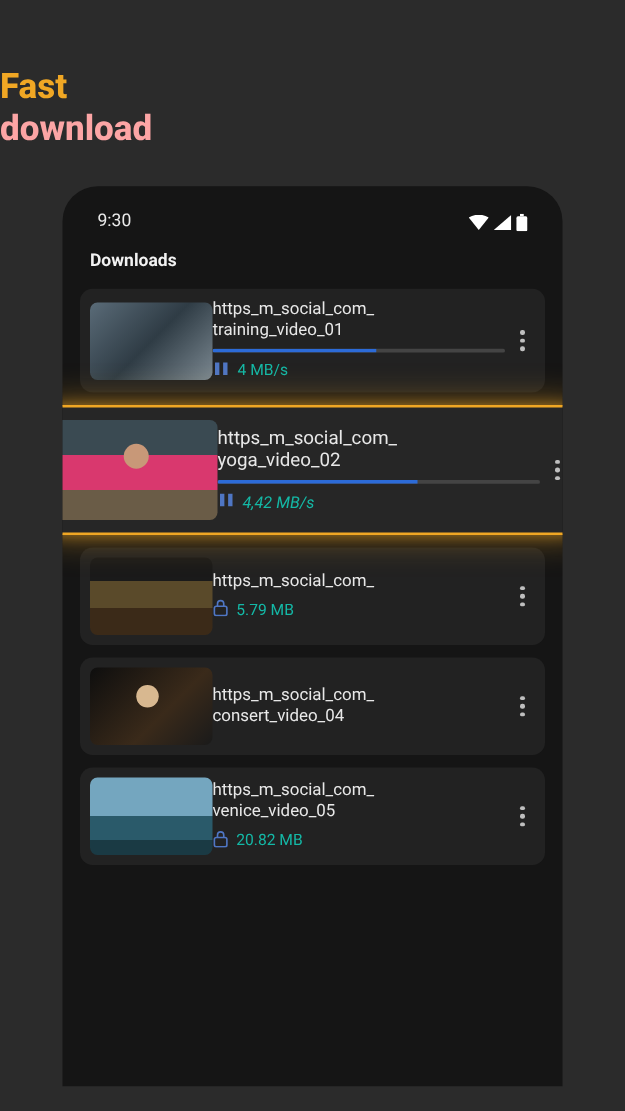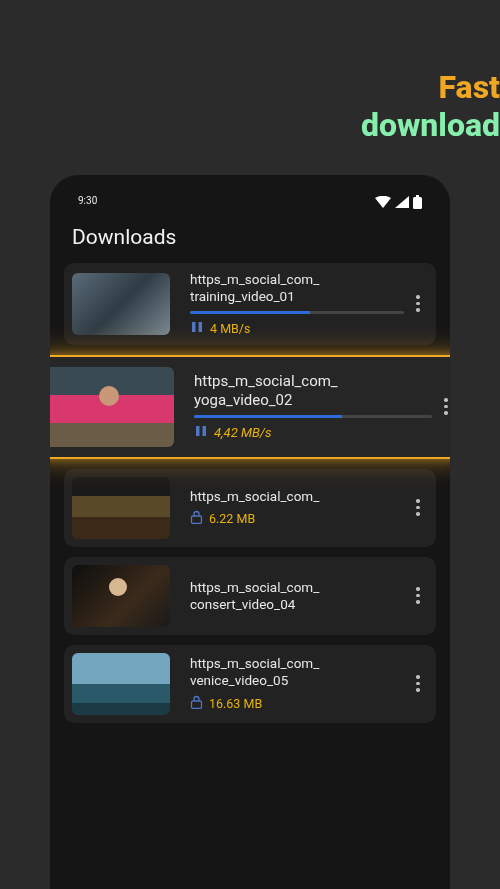--- a/index.html
+++ b/index.html
@@ -5,51 +5,51 @@
   * { box-sizing: border-box; margin: 0; padding: 0; }
   html, body {
     width: 500px;
     height: 889px;
     background: #2b2b2b;
     font-family: -apple-system, BlinkMacSystemFont, "Segoe UI", Roboto, sans-serif;
     overflow: hidden;
     color: #fff;
   }
   .header-title {
-    text-align: right;
-    padding-top: 68px;
+    text-align: left;
+    padding-top: 52px;
     padding-bottom: 30px;
     font-weight: 800;
-    font-size: 32px;
+    font-size: 28px;
     line-height: 1.2;
   }
   .header-title .accent { color: #f0a724; }
-  .header-title .sub { color: #86efac; }
+  .header-title .sub { color: #fca5a5; }
   .phone {
     width: 400px;
     margin: 0 auto;
     background: #151515;
     border-radius: 28px 28px 0 0;
     padding: 14px 14px 0 14px;
     height: 720px;
     position: relative;
     overflow: hidden;
   }
   .status-bar {
     display: flex;
     justify-content: space-between;
-    align-items: flex-start;
+    align-items: flex-end;
     padding: 6px 14px 10px 14px;
-    font-size: 10px;
+    font-size: 14px;
     color: #eaeaea;
   }
   .status-icons { display: flex; gap: 4px; align-items: center; }
   .page-title {
-    font-size: 21px;
-    font-weight: 400;
+    font-size: 14px;
+    font-weight: 700;
     color: #f2f2f2;
     padding: 6px 8px 14px 8px;
   }
   .list { display: flex; flex-direction: column; gap: 10px; }
   .item {
     background: #222222;
     border-radius: 10px;
     display: flex;
     align-items: center;
     padding: 8px;
@@ -59,21 +59,21 @@
     width: 98px;
     height: 62px;
     border-radius: 6px;
     flex-shrink: 0;
     background: #333;
     position: relative;
     overflow: hidden;
   }
   .content {
     flex: 1;
-    padding-left: 20px;
+    padding-left: 0;
     padding-right: 4px;
     min-width: 0;
   }
   .fname {
     font-size: 13.5px;
     color: #e8e8e8;
     line-height: 1.25;
     word-break: break-all;
   }
   .progress-row {
@@ -89,21 +89,21 @@
   .progress-fill {
     height: 100%;
     background: #2c6bd8;
   }
   .meta-row {
     display: flex;
     align-items: center;
     gap: 6px;
     margin-top: 6px;
     font-size: 12.5px;
-    color: #eab308;
+    color: #14b8a6;
   }
   .more {
     width: 20px;
     display: flex;
     flex-direction: column;
     align-items: center;
     gap: 3px;
     padding: 6px 0;
     flex-shrink: 0;
   }
@@ -232,21 +232,21 @@
       </div>
       <div class="item">
         <div class="thumb th-cook"></div>
         <div class="content">
           <div class="fname"><span>https_m_social_com_</span><br></div>
           <div class="meta-row">
             <span><svg width="13" height="14" viewBox="0 0 13 14">
                 <rect x="1.5" y="6" width="10" height="7.5" rx="1.5" fill="none" stroke="#4f76c4" stroke-width="1.3"></rect>
                 <path d="M4 6 V4 a2.5 2.5 0 0 1 5 0 V6" fill="none" stroke="#4f76c4" stroke-width="1.3"></path>
               </svg></span>
-            <span>6.22 MB</span>
+            <span>5.79 MB</span>
           </div>
         </div>
         <div class="more">
           <div class="dot"></div>
           <div class="dot"></div>
           <div class="dot"></div>
         </div>
       </div>
       <div class="item">
         <div class="thumb th-concert"></div>
@@ -261,21 +261,21 @@
       </div>
       <div class="item">
         <div class="thumb th-venice"></div>
         <div class="content">
           <div class="fname"><span>https_m_social_com_</span><br><span>venice_video_05</span></div>
           <div class="meta-row">
             <span><svg width="13" height="14" viewBox="0 0 13 14">
                 <rect x="1.5" y="6" width="10" height="7.5" rx="1.5" fill="none" stroke="#4f76c4" stroke-width="1.3"></rect>
                 <path d="M4 6 V4 a2.5 2.5 0 0 1 5 0 V6" fill="none" stroke="#4f76c4" stroke-width="1.3"></path>
               </svg></span>
-            <span>16.63 MB</span>
+            <span>20.82 MB</span>
           </div>
         </div>
         <div class="more">
           <div class="dot"></div>
           <div class="dot"></div>
           <div class="dot"></div>
         </div>
       </div>
     </div>
 </div>

